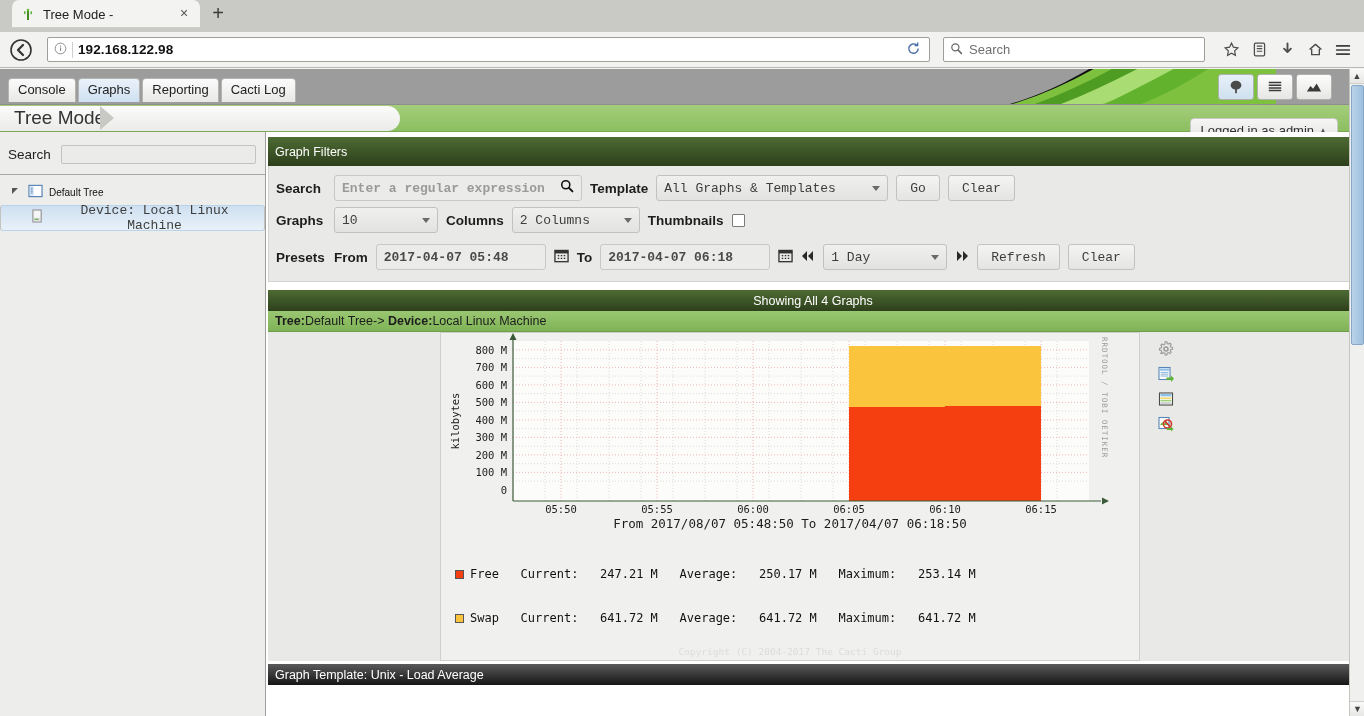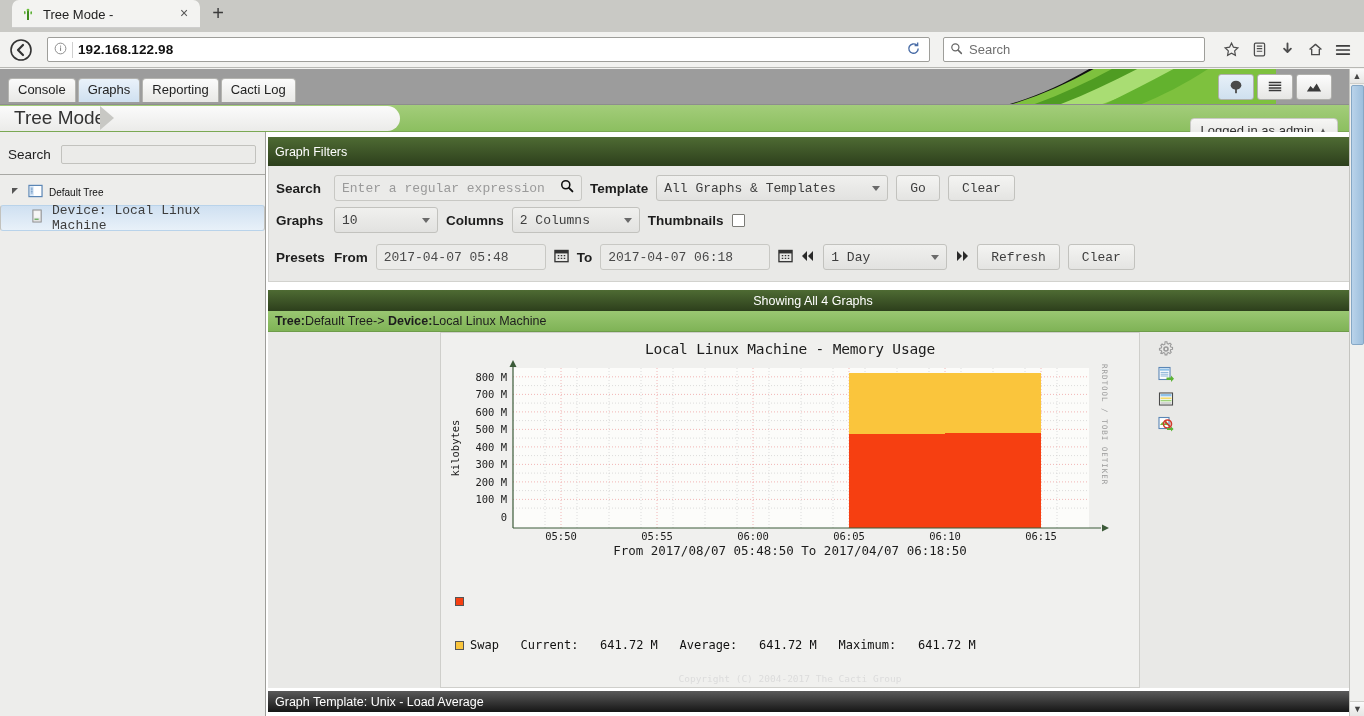--- a/index.html
+++ b/index.html
@@ -119,20 +119,21 @@
   .sinput {
     flex:1; height:19px; background:#ebebe9;
     border:1px solid #c2c2be; border-radius:2px;
   }
   .sdiv { height:1px; background:#a8a8a4; margin:6px 0 4px;}
   .tree-row { display:flex; align-items:center; gap:6px; height:26px; padding-left:12px; font-size:10px; color:#111;}
   .tree-row.sel {
     background:linear-gradient(#cfe0f1,#e8f1f9);
     border-top:1px solid #b9d3ea; border-bottom:1px solid #b9d3ea;
     padding-left:30px;
+    text-align:center;
   }
   .caret { width:10px; height:10px; position:relative; flex:none;}
   .caret::after{
     content:""; position:absolute; left:0; top:1px;
     border-top:6px solid #555; border-right:6px solid transparent; border-left:0;
   }
 
   
   .main { flex:1; background:#fff; position:relative; overflow:hidden;}
   .panel { margin:5px 6px 0 2px; }
@@ -140,21 +141,21 @@
     height:29px; background:linear-gradient(#4e6b33,#2d3f1c);
     color:#fff; font-size:12.5px; display:flex; align-items:center;
     padding:0 7px;
   }
   .filters { background:#e9e9e7; padding:6px 0 8px; border:1px solid #d2d2ce; border-top:none;}
   .frow { display:flex; align-items:center; gap:8px; padding:3px 7px; }
   .flabel { font-size:13.5px; color:#1d1d1d; font-weight:700; }
   .fld {
     background:#ebebe9; border:1px solid #c8c8c4; border-radius:3px;
     height:26px; display:flex; align-items:center; padding:0 7px;
-    font-family:"Liberation Mono", monospace; font-size:13px; color:#4a4a4a;
+    font-family:"Liberation Mono", monospace; font-size:13px; color:#4a4a4a;font-weight:bold;
   }
   .fld.ghost { color:#9a9a9a; }
   .sel {
     background:linear-gradient(#f0f0ee,#e2e2e0); border:1px solid #c2c2be;
     border-radius:3px; height:26px; display:flex; align-items:center;
     padding:0 7px; font-family:"Liberation Mono", monospace; font-size:13px;
     color:#3d3d3d; justify-content:space-between; gap:8px;
   }
   .arrow-dn { width:0;height:0;border-left:4.5px solid transparent;border-right:4.5px solid transparent;border-top:5px solid #6a6a6a;}
   .btn {
@@ -470,21 +471,20 @@
 
           <div class="green-mid">Showing All 4 Graphs</div>
 
           <div class="green-light">
             <b>Tree:</b><span>Default Tree-&gt;</span>&nbsp;<b>Device:</b><span>Local Linux Machine</span>
           </div>
 
           <div class="graph-area">
             <div class="graph-pad"></div>
             <div class="graph-card">
-              <div class="g-title">Local Linux Machine - Memory Usage</div>
               <div class="plotwrap">
                 <svg width="672" height="180" viewBox="0 0 672 180">
                   <rect x="0" y="0" width="672" height="180" fill="#f0f0ee"></rect>
                   <rect x="72" y="8" width="576" height="160" fill="#fcfcfa"></rect>
 
                   <g stroke="#cfcfcf" stroke-width="0.7" stroke-dasharray="1,2">
                     <line x1="72" y1="25.6" x2="648" y2="25.6"></line>
                       <line x1="72" y1="43.1" x2="648" y2="43.1"></line>
                     <line x1="72" y1="60.6" x2="648" y2="60.6"></line>
                       <line x1="72" y1="78.1" x2="648" y2="78.1"></line>
@@ -556,21 +556,21 @@
                     <text x="504" y="180">06:10</text>
                       <text x="600" y="180">06:15</text>
                   </g>
 
                   <text x="18" y="88" font-family="DejaVu Sans Mono, Liberation Mono, monospace" font-size="10.5" fill="#1c1c1c" transform="rotate(-90 18 88)" text-anchor="middle">kilobytes</text>
                 </svg>
                 <div class="watermark">RRDTOOL / TOBI OETIKER</div>
               </div>
               <div class="g-sub">From 2017/08/07 05:48:50 To 2017/04/07 06:18:50</div>
               <div class="legend">
-                <div><span class="lg-sw" style="background:#f63f11"></span></div>
+                <div><span class="lg-sw" style="background:#f63f11"></span><span>Free   Current:   247.21 M   Average:   250.17 M   Maximum:   253.14 M</span></div>
                 <div><span class="lg-sw" style="background:#fac53c"></span><span>Swap   Current:   641.72 M   Average:   641.72 M   Maximum:   641.72 M</span></div>
               </div>
               <div class="copyright">Copyright (C) 2004-2017 The Cacti Group</div>
             </div>
             <div class="icon-col">
               <span class="ico">
                 <svg width="16" height="16" viewBox="0 0 16 16">
                     <path d="M8 5.2A2.8 2.8 0 1 0 8 10.8 2.8 2.8 0 0 0 8 5.2zm0 1.6a1.2 1.2 0 1 1 0 2.4 1.2 1.2 0 0 1 0-2.4z" fill="#9a9a9a"></path>
                     <path d="M7.1.8h1.8l.3 1.7 1.3.55 1.45-.95 1.27 1.27-.95 1.45.55 1.3 1.7.3v1.8l-1.7.3-.55 1.3.95 1.45-1.27 1.27-1.45-.95-1.3.55-.3 1.7H7.1l-.3-1.7-1.3-.55-1.45.95L2.78 12.2l.95-1.45-.55-1.3-1.7-.3V7.35l1.7-.3.55-1.3-.95-1.45L4.05 3.03 5.5 3.98l1.3-.55z" fill="none" stroke="#9a9a9a" stroke-width="1.1"></path>
                   </svg>

